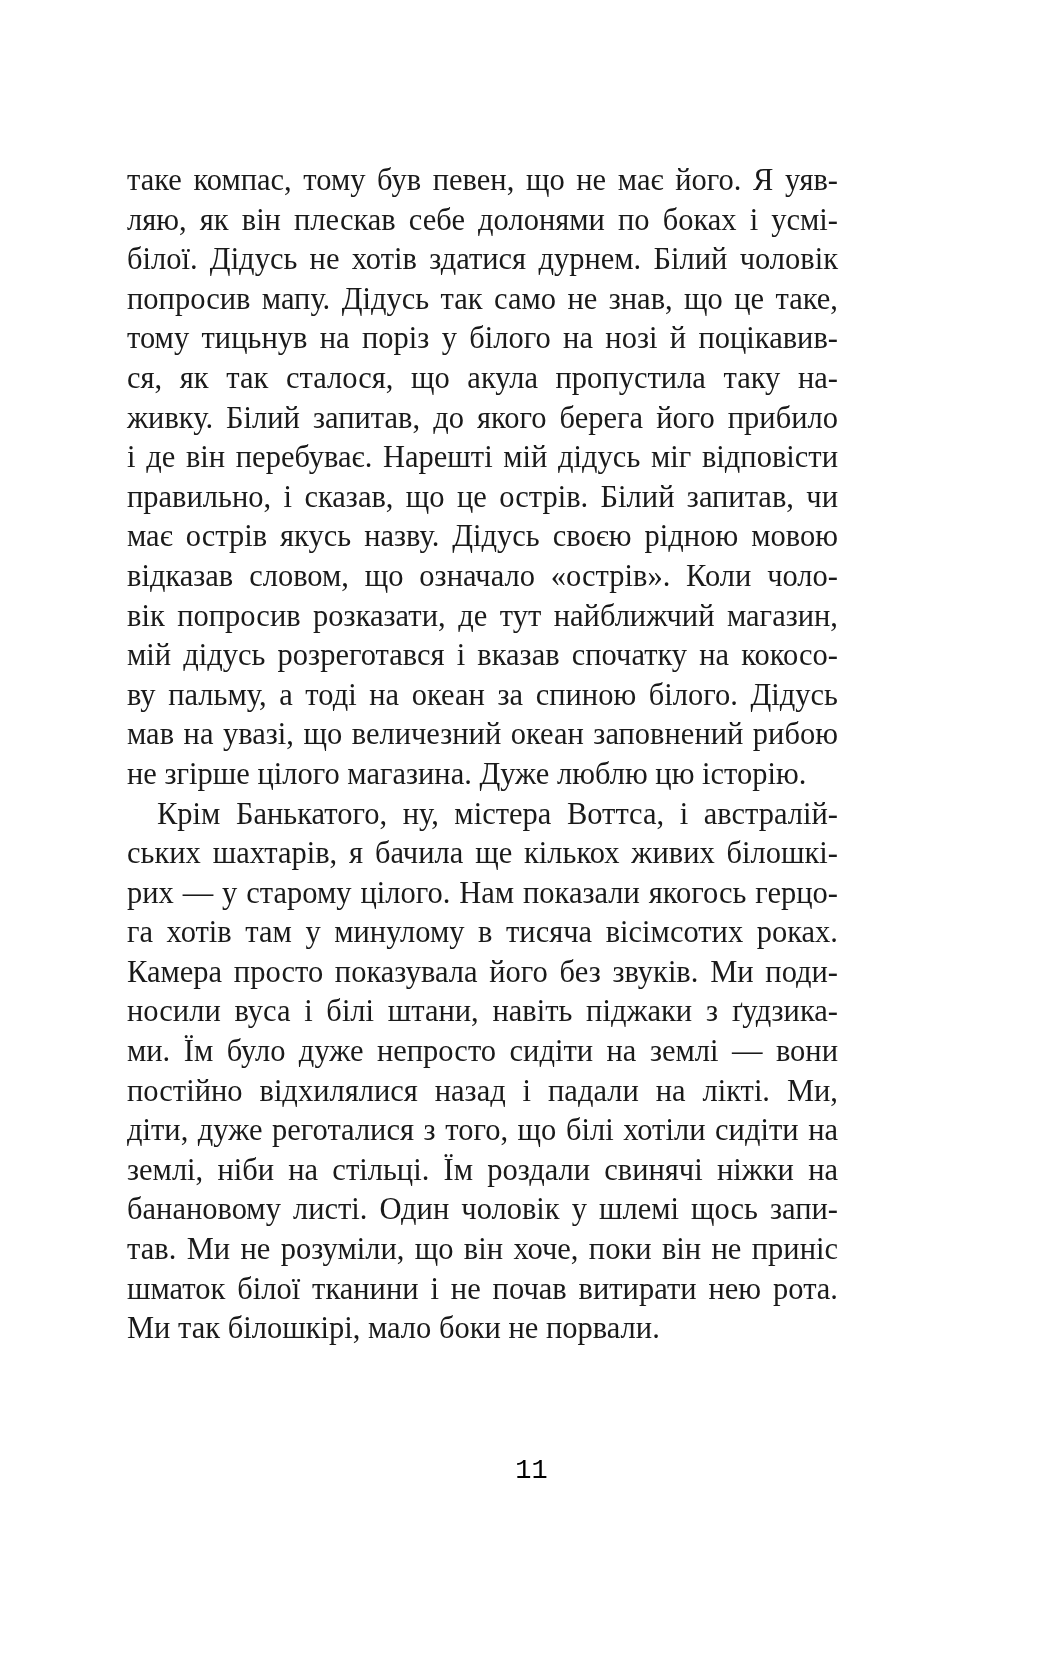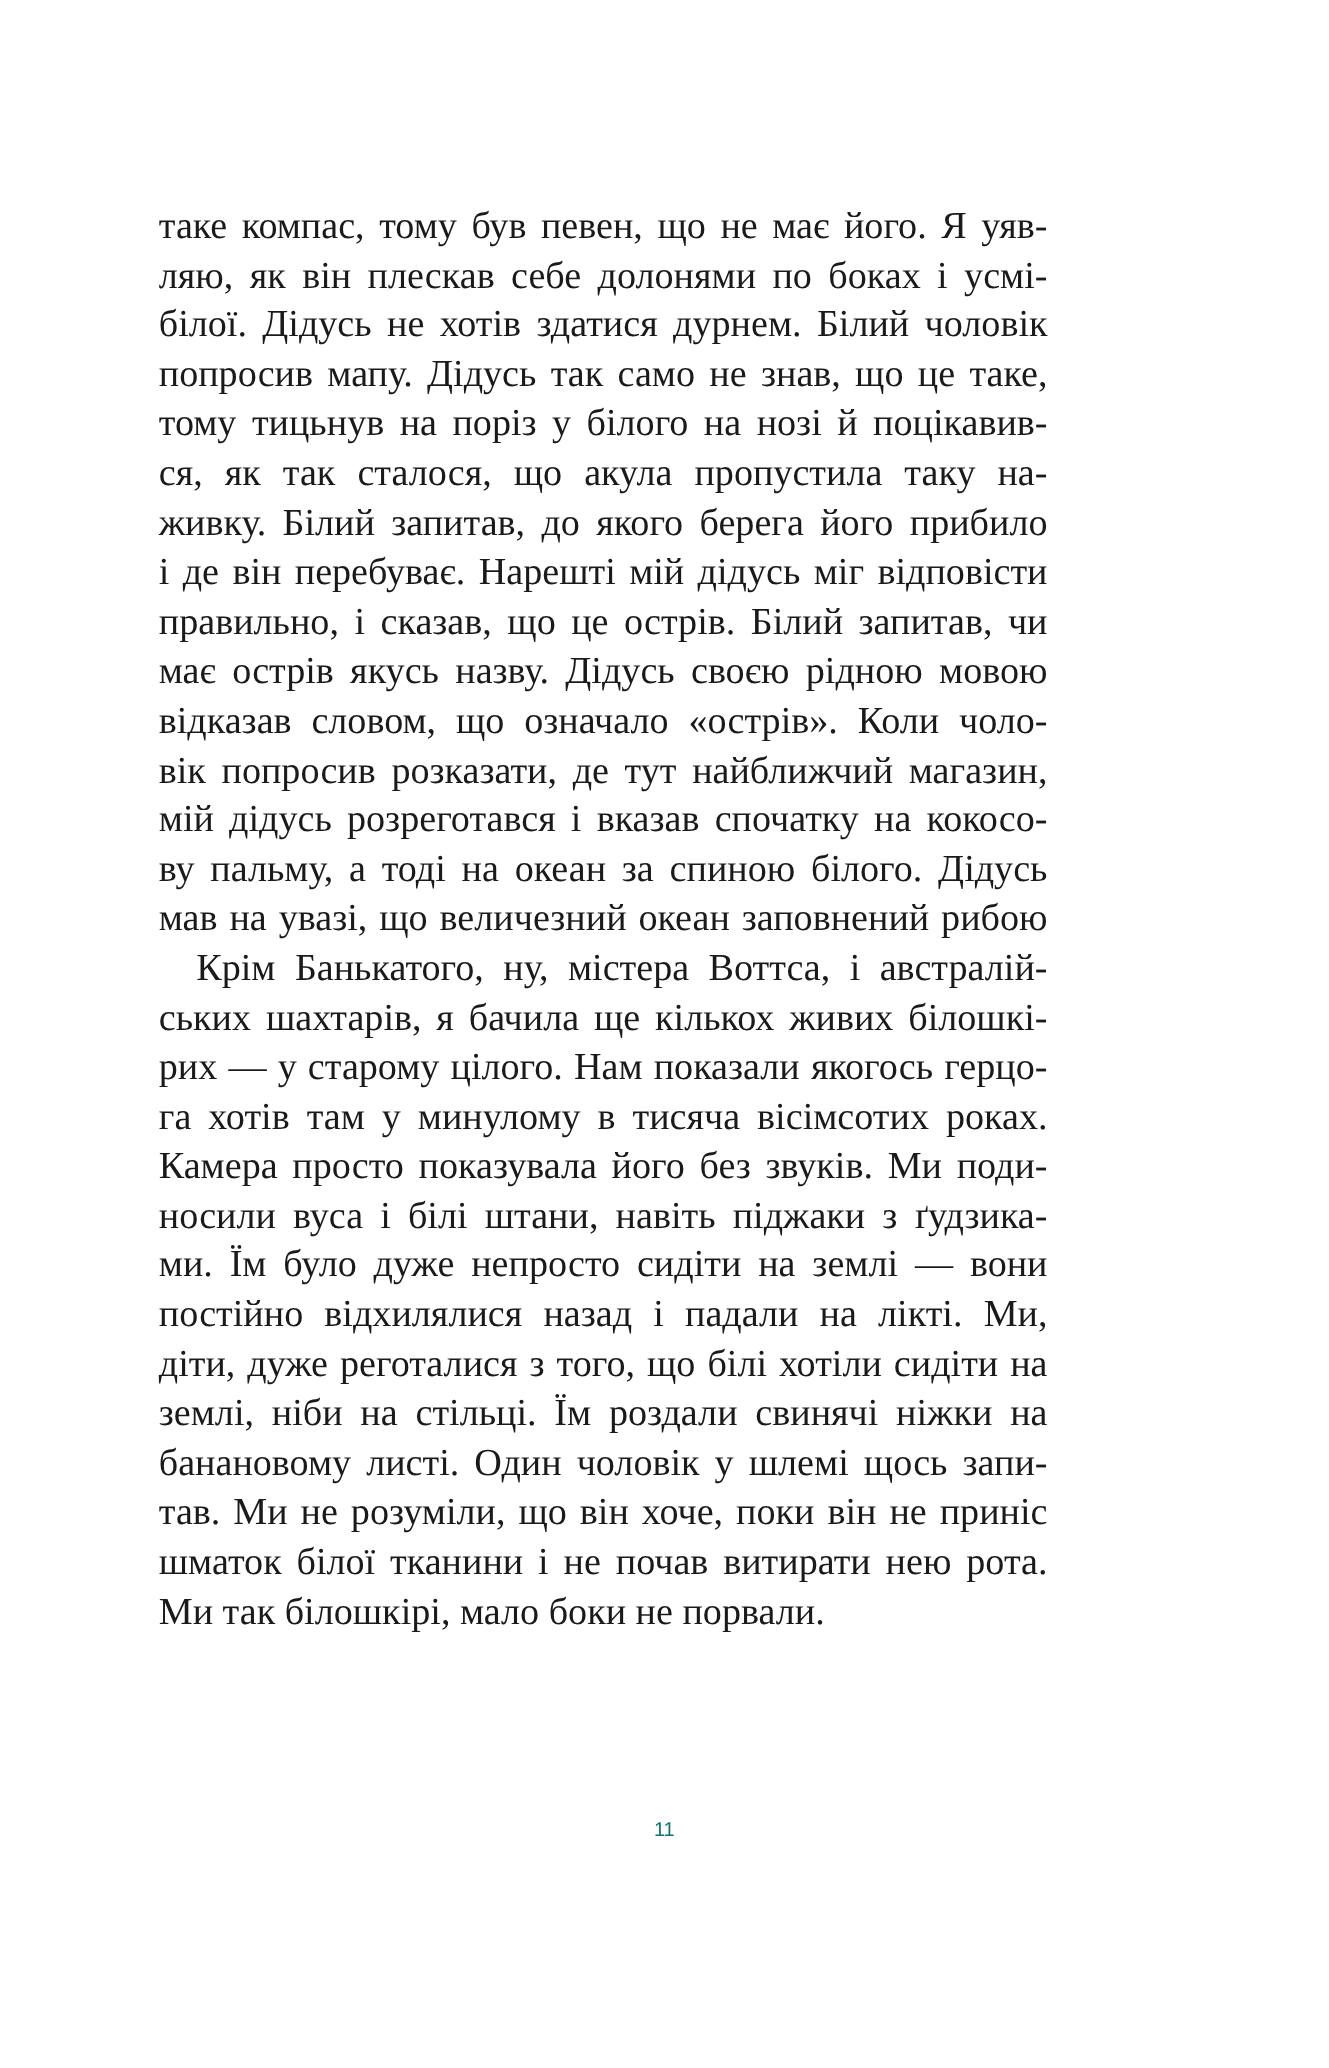--- a/index.html
+++ b/index.html
@@ -44,23 +44,23 @@
     }
     .line.indent {
       padding-left: 30px;
     }
     .page-number {
       position: absolute;
       left: 0;
       width: 100%;
       top: 1456px;
       text-align: center;
-      font-family: Liberation Sans, sans-serif;
-      font-size: 16px;
-      color: #0f766e;
+      font-family: Liberation Mono, monospace;
+      font-size: 27px;
+      color: #000000;
     }
   </style>
 </head>
 <body>
 
 <div class="page">
   <div class="text-block">
     <div>
       <span class="line">таке компас, тому був певен, що не має його. Я уяв-</span>
       <span class="line">ляю, як він плескав себе долонями по боках і усмі-</span>
@@ -70,20 +70,21 @@
       <span class="line">ся, як так сталося, що акула пропустила таку на-</span>
       <span class="line">живку. Білий запитав, до якого берега його прибило</span>
       <span class="line">і де він перебуває. Нарешті мій дідусь міг відповісти</span>
       <span class="line">правильно, і сказав, що це острів. Білий запитав, чи</span>
       <span class="line">має острів якусь назву. Дідусь своєю рідною мовою</span>
       <span class="line">відказав словом, що означало «острів». Коли чоло-</span>
       <span class="line">вік попросив розказати, де тут найближчий магазин,</span>
       <span class="line">мій дідусь розреготався і вказав спочатку на кокосо-</span>
       <span class="line">ву пальму, а тоді на океан за спиною білого. Дідусь</span>
       <span class="line">мав на увазі, що величезний океан заповнений рибою</span>
+      <span class="line last">не згірше цілого магазина. Дуже люблю цю історію.</span>
     </div>
     <div>
       <span class="line indent">Крім Банькатого, ну, містера Воттса, і австралій-</span>
       <span class="line">ських шахтарів, я бачила ще кількох живих білошкі-</span>
       <span class="line">рих — у старому цілого. Нам показали якогось герцо-</span>
       <span class="line">га хотів там у минулому в тисяча вісімсотих роках.</span>
       <span class="line">Камера просто показувала його без звуків. Ми поди-</span>
       <span class="line">носили вуса і білі штани, навіть піджаки з ґудзика-</span>
       <span class="line">ми. Їм було дуже непросто сидіти на землі — вони</span>
       <span class="line">постійно відхилялися назад і падали на лікті. Ми,</span>

